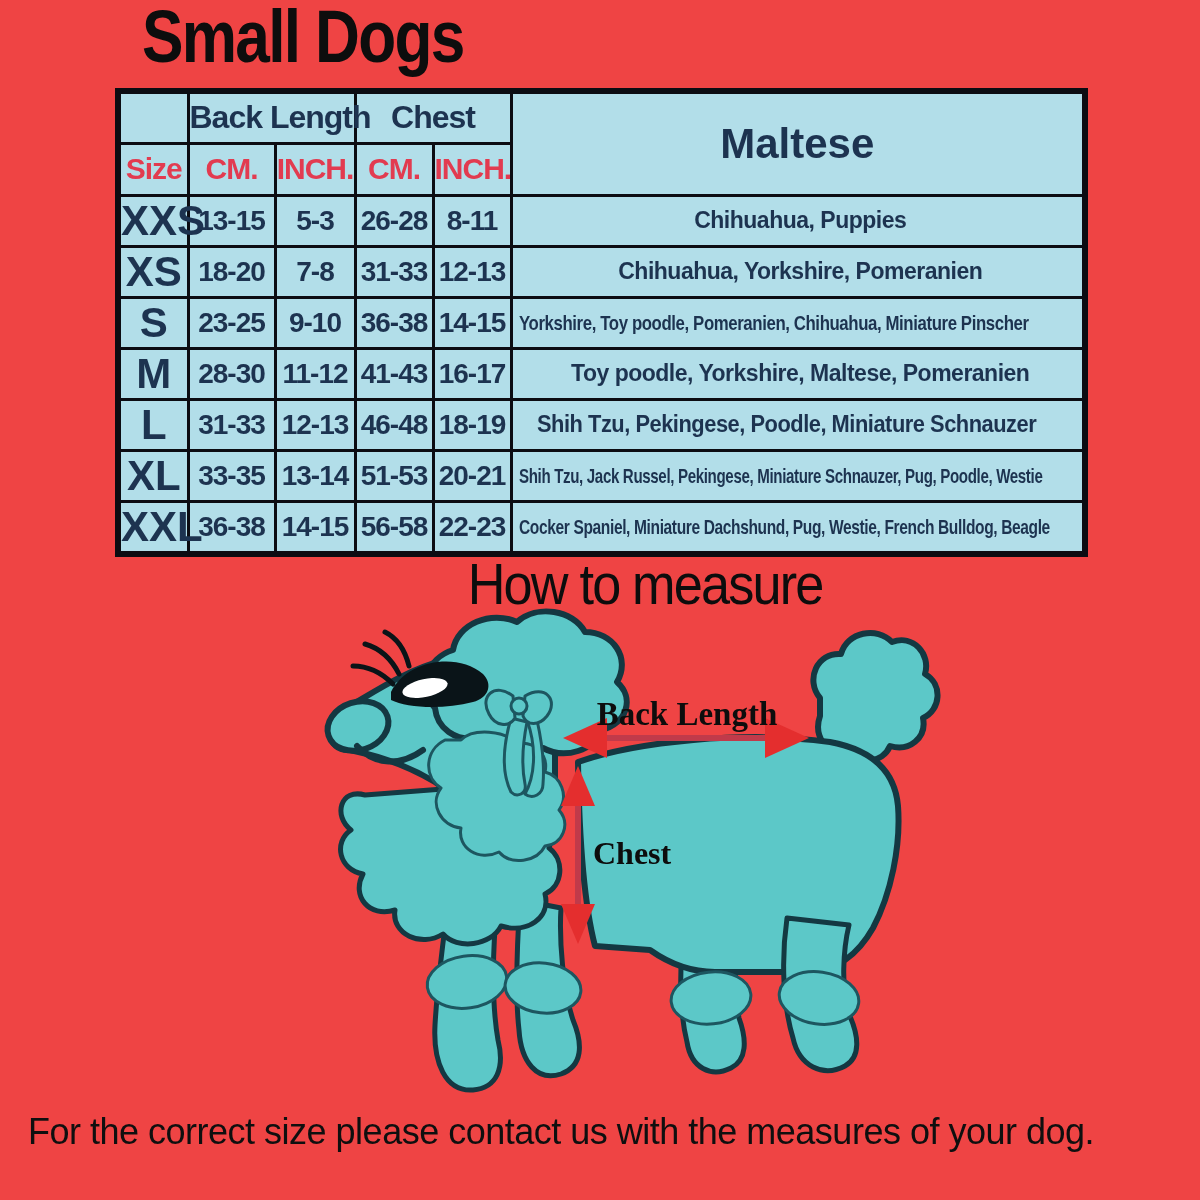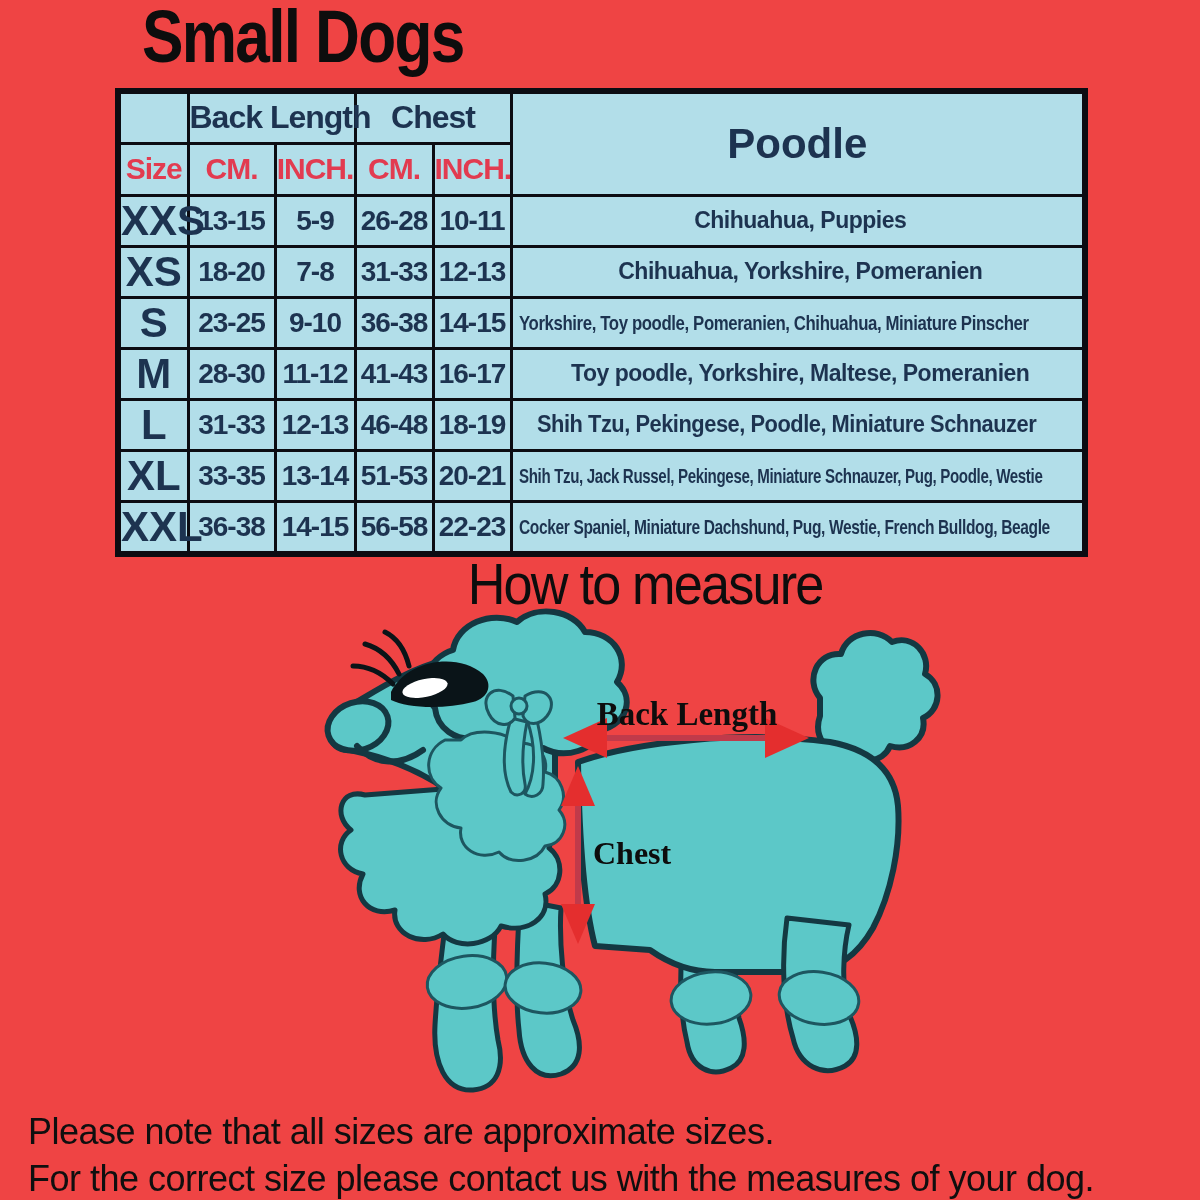--- a/index.html
+++ b/index.html
@@ -69,35 +69,35 @@
         <col style="width:80px">
       <col style="width:78px">
         <col style="width:78px">
         <col style="width:574px">
     </colgroup>
     <tbody>
         <tr class="group-row">
       <th></th>
       <th colspan="2" class="group-head">Back Length</th>
       <th colspan="2" class="group-head">Chest</th>
-      <th rowspan="2" class="breeds-head">Poodle</th>
+      <th rowspan="2" class="breeds-head">Maltese</th>
     </tr>
     <tr class="sub-row">
       <th class="sub-head">Size</th>
       <th class="sub-head">CM.</th>
       <th class="sub-head">INCH.</th>
       <th class="sub-head">CM.</th>
       <th class="sub-head">INCH.</th>
     </tr>
     <tr class="data-row">
       <td class="size-cell">XXS</td>
       <td class="num-cell">13-15</td>
-      <td class="num-cell">5-9</td>
+      <td class="num-cell">5-3</td>
       <td class="num-cell">26-28</td>
-      <td class="num-cell">10-11</td>
+      <td class="num-cell">8-11</td>
       <td class="breeds-cell"><span>Chihuahua, Puppies</span></td>
     </tr>
     <tr class="data-row">
       <td class="size-cell">XS</td>
       <td class="num-cell">18-20</td>
       <td class="num-cell">7-8</td>
       <td class="num-cell">31-33</td>
       <td class="num-cell">12-13</td>
       <td class="breeds-cell"><span>Chihuahua, Yorkshire, Pomeranien</span></td>
     </tr>
@@ -213,17 +213,16 @@
       <g>
         <line x1="283" y1="186" x2="283" y2="324" stroke="#c13a4a" stroke-width="6"></line>
         <polygon points="283,166 266,206 300,206" fill="#e42e2e"></polygon>
         <polygon points="283,344 266,304 300,304" fill="#e42e2e"></polygon>
       </g>
       <text class="svg-label" x="298" y="264" text-anchor="start" font-size="32">Chest</text>
     </g>
   </svg>
 
   <div class="notes">
-    <p>Please note that all sizes are approximate sizes.</p>
     <p>For the correct size please contact us with the measures of your dog.</p>
   </div>
 
 </div>
 
 </body></html>

